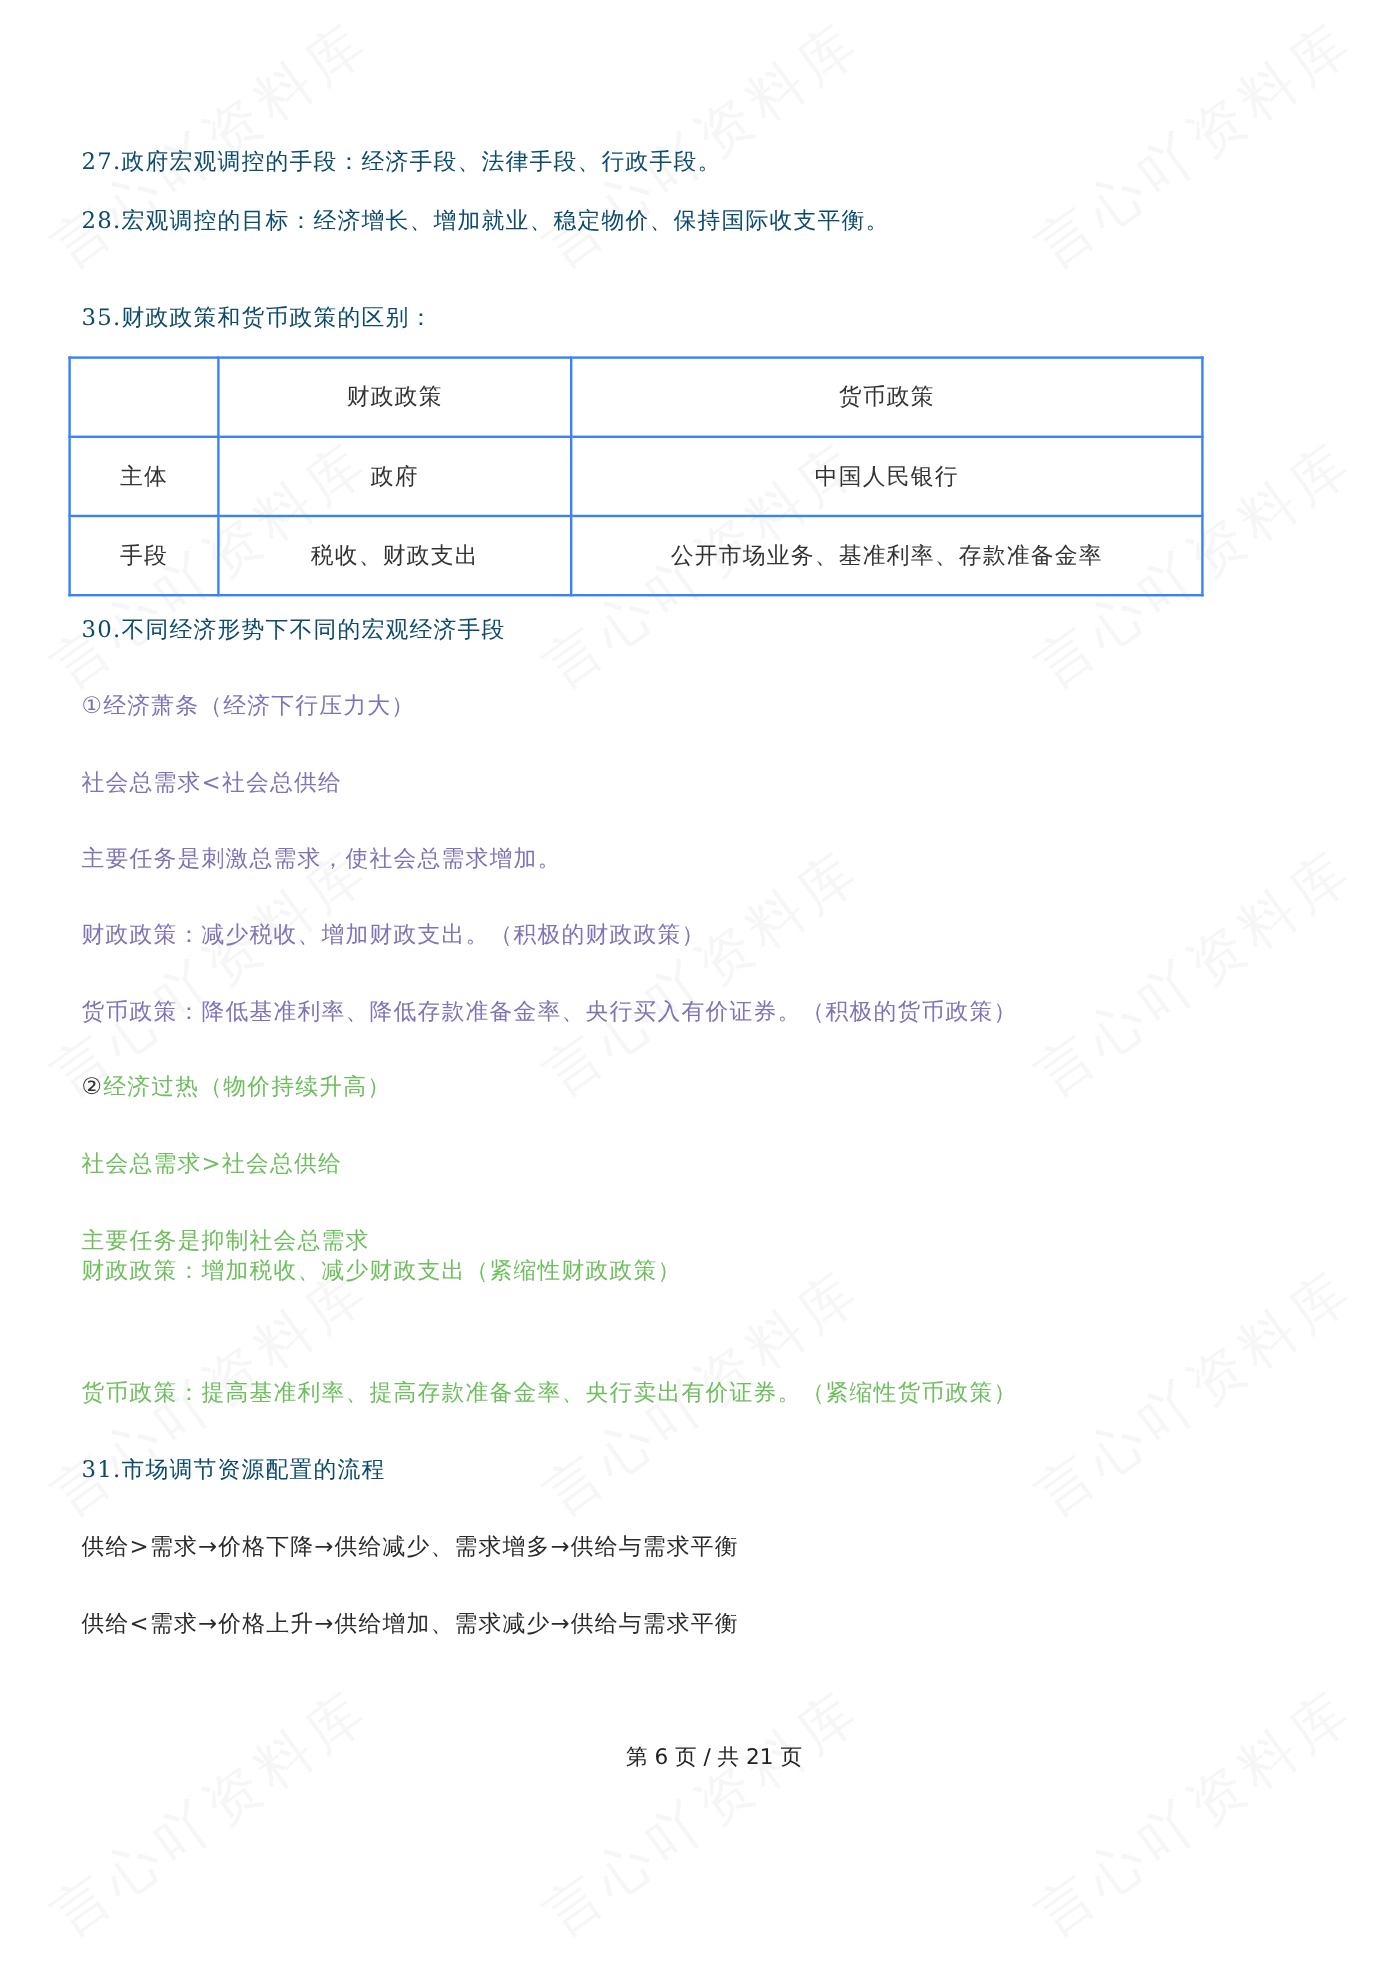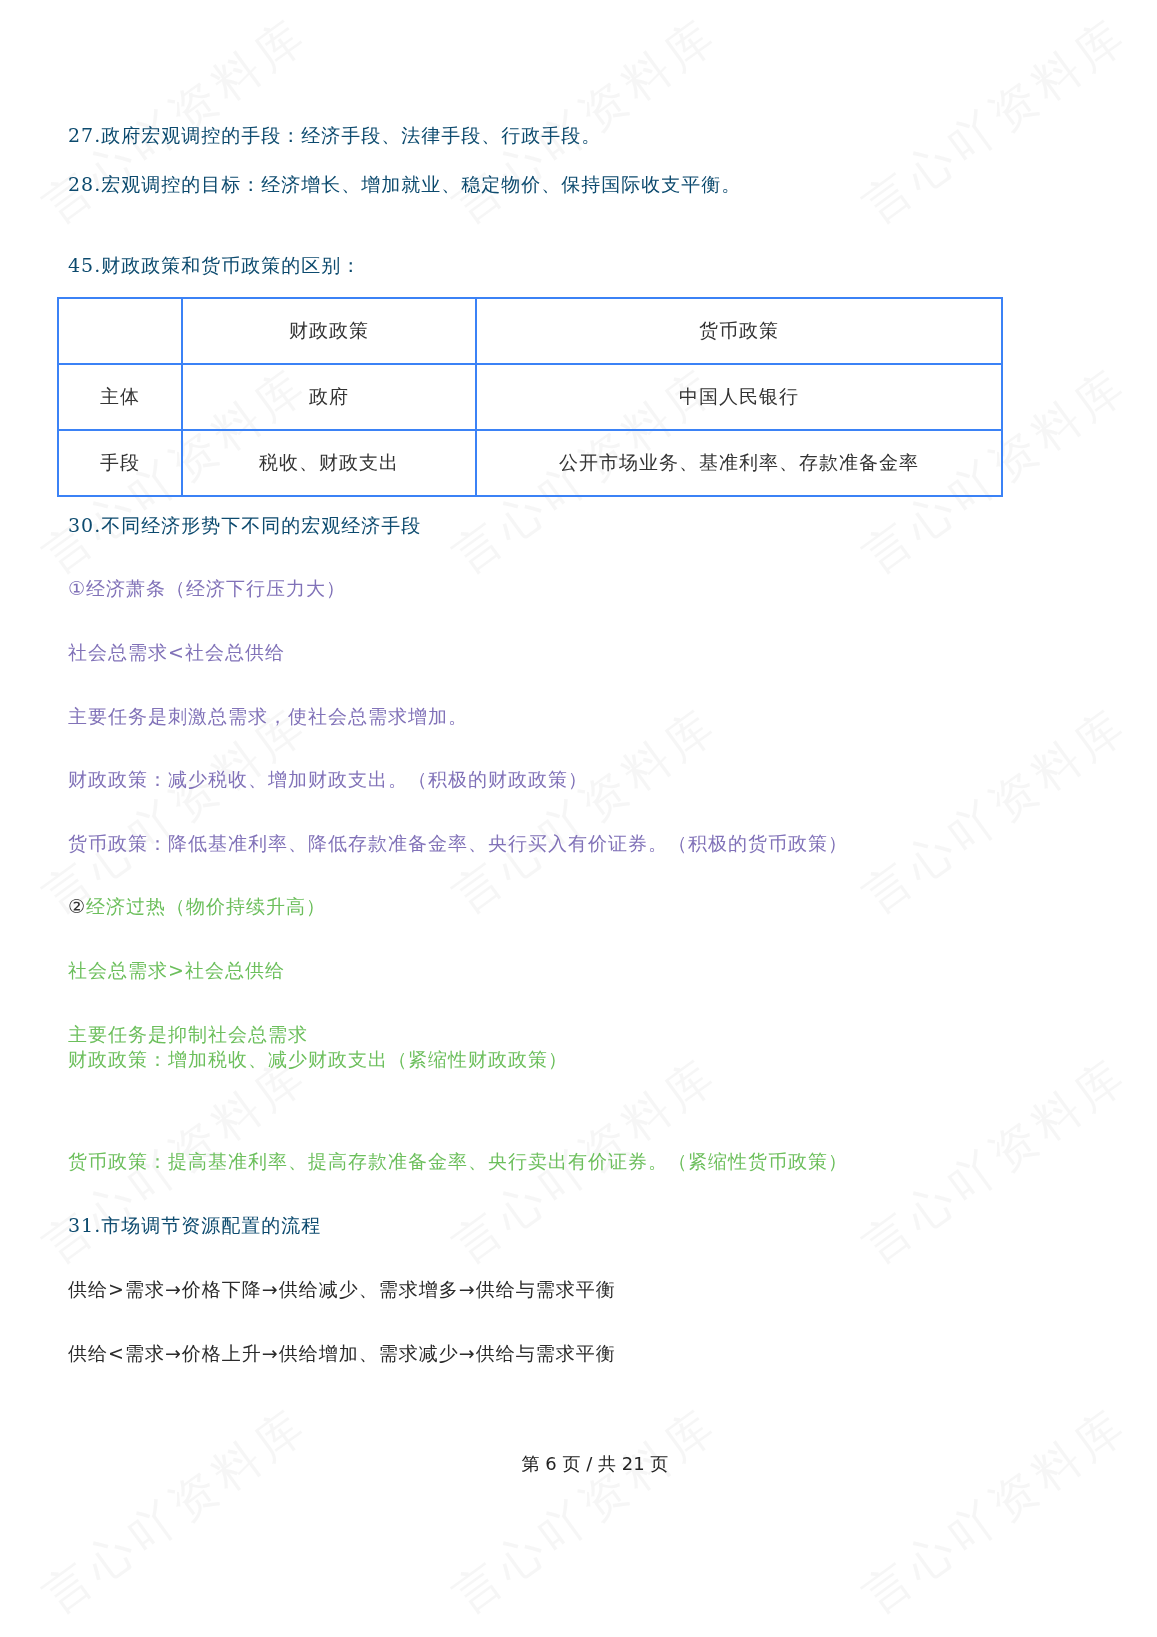--- a/index.html
+++ b/index.html
@@ -35,21 +35,21 @@
   <div class="wm" style="left:840px;top:780px;">言心吖资料库</div>
   <div class="wm" style="left:20px;top:1130px;">言心吖资料库</div>
   <div class="wm" style="left:430px;top:1130px;">言心吖资料库</div>
   <div class="wm" style="left:840px;top:1130px;">言心吖资料库</div>
   <div class="wm" style="left:20px;top:1480px;">言心吖资料库</div>
   <div class="wm" style="left:430px;top:1480px;">言心吖资料库</div>
   <div class="wm" style="left:840px;top:1480px;">言心吖资料库</div>
 
   <div class="line red" style="top:122px;">27.政府宏观调控的手段：经济手段、法律手段、行政手段。</div>
   <div class="line red" style="top:171px;">28.宏观调控的目标：经济增长、增加就业、稳定物价、保持国际收支平衡。</div>
-  <div class="line red" style="top:252px;">45.财政政策和货币政策的区别：</div>
+  <div class="line red" style="top:252px;">35.财政政策和货币政策的区别：</div>
 
   <table class="cmp">
     <colgroup>
         <col style="width:124px">
         <col style="width:294px">
         <col style="width:526px">
       </colgroup>
     <tbody>
         <tr>
       <td></td>

